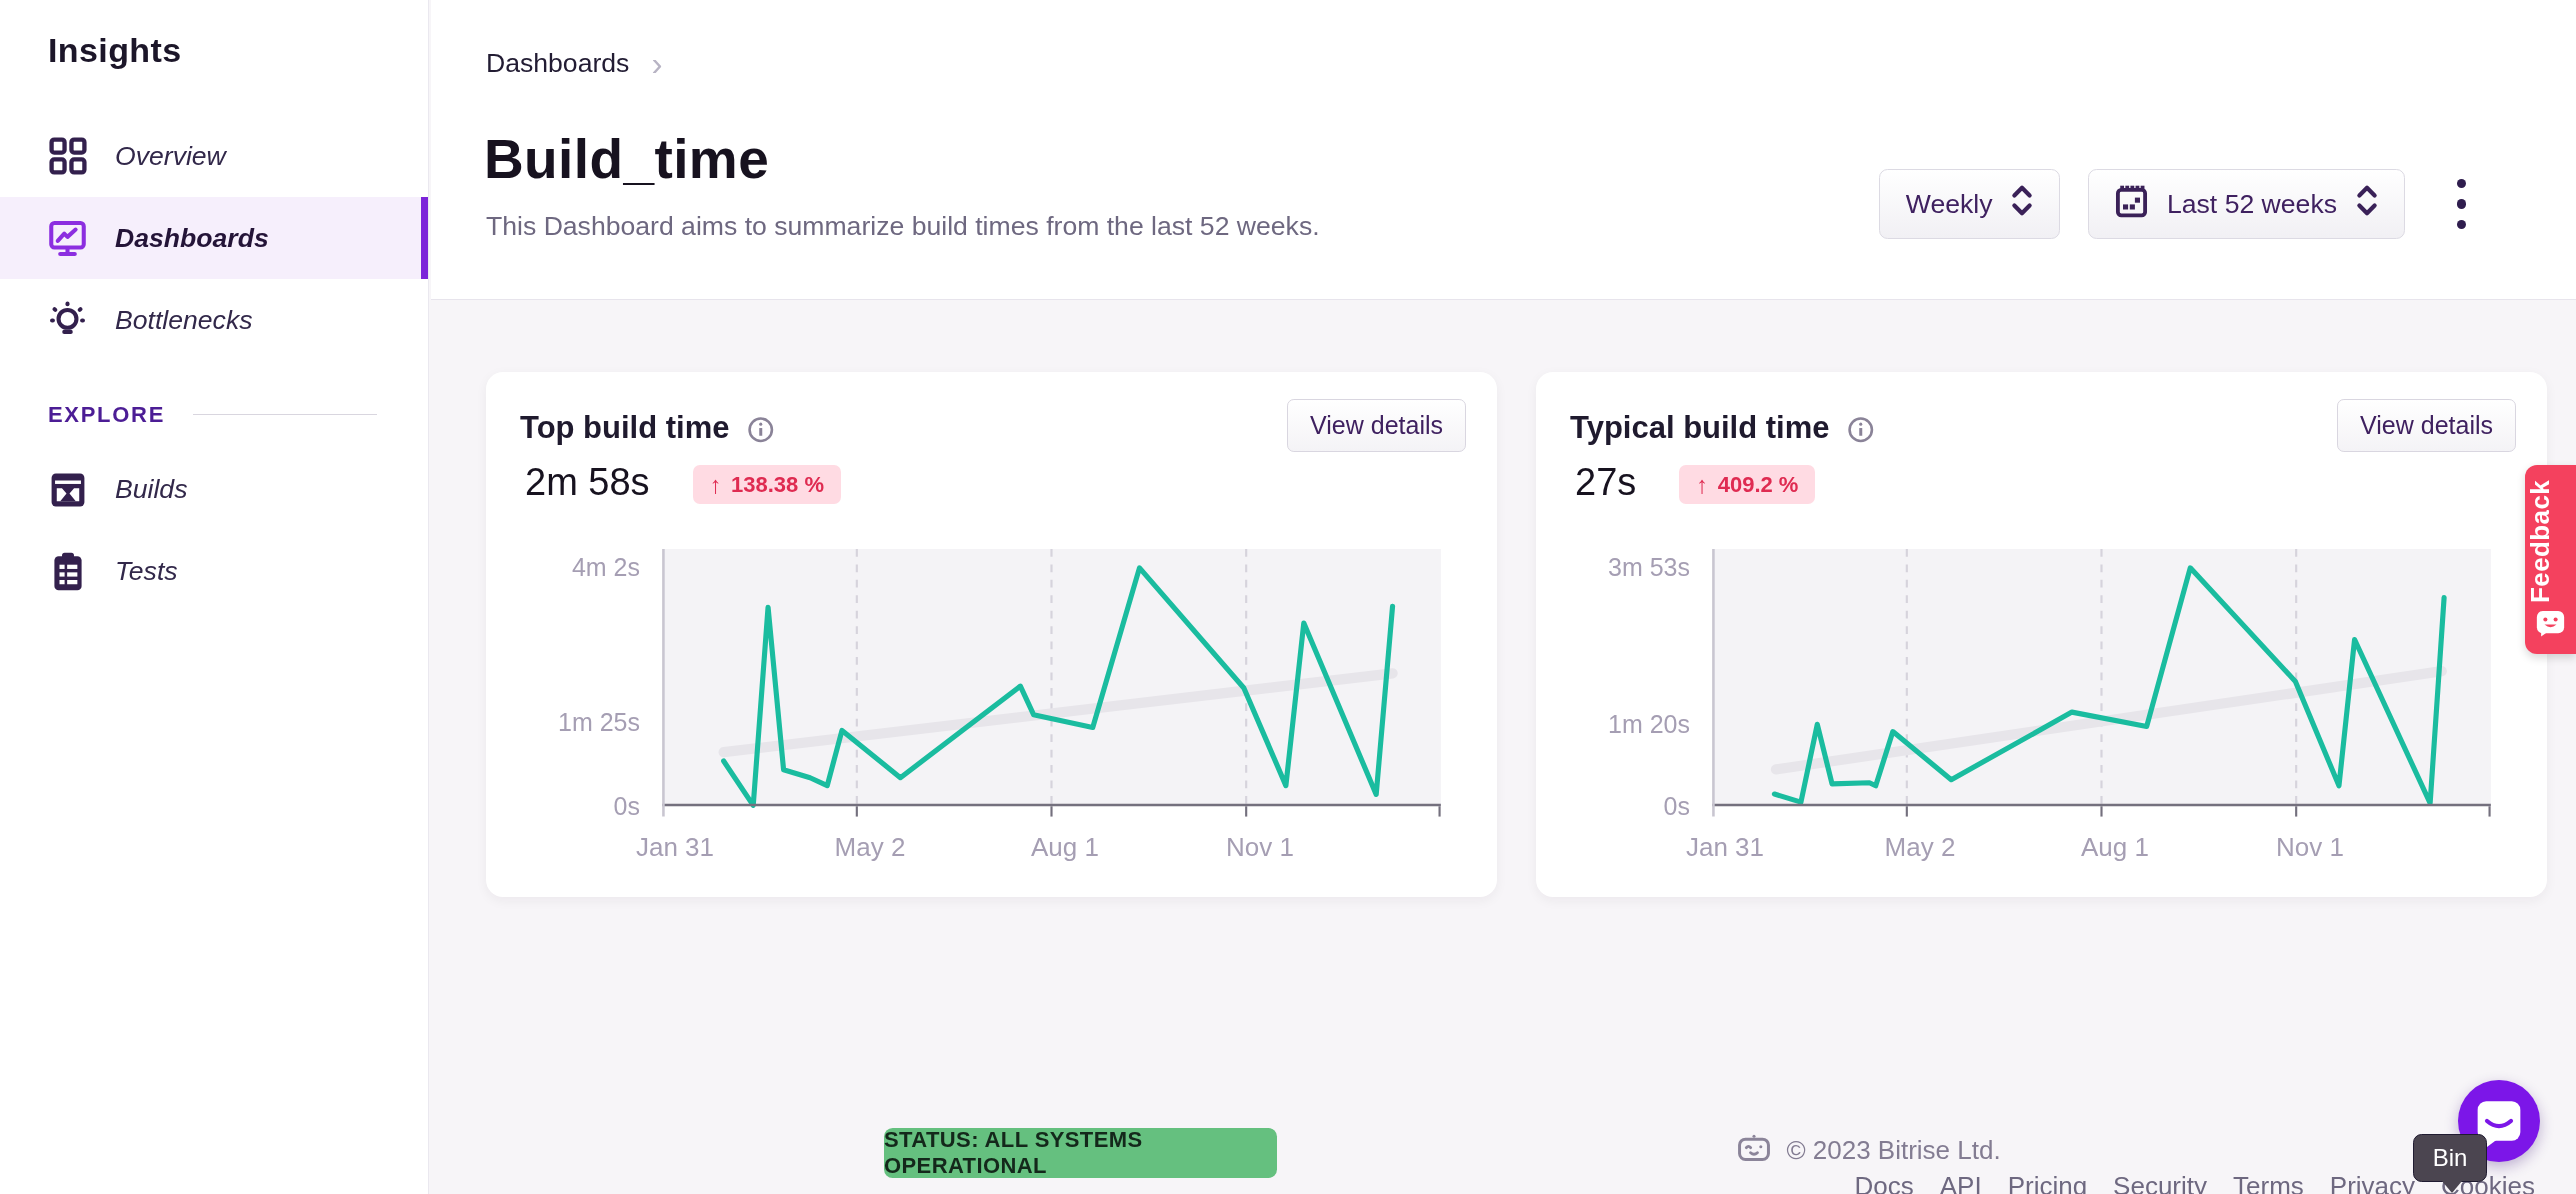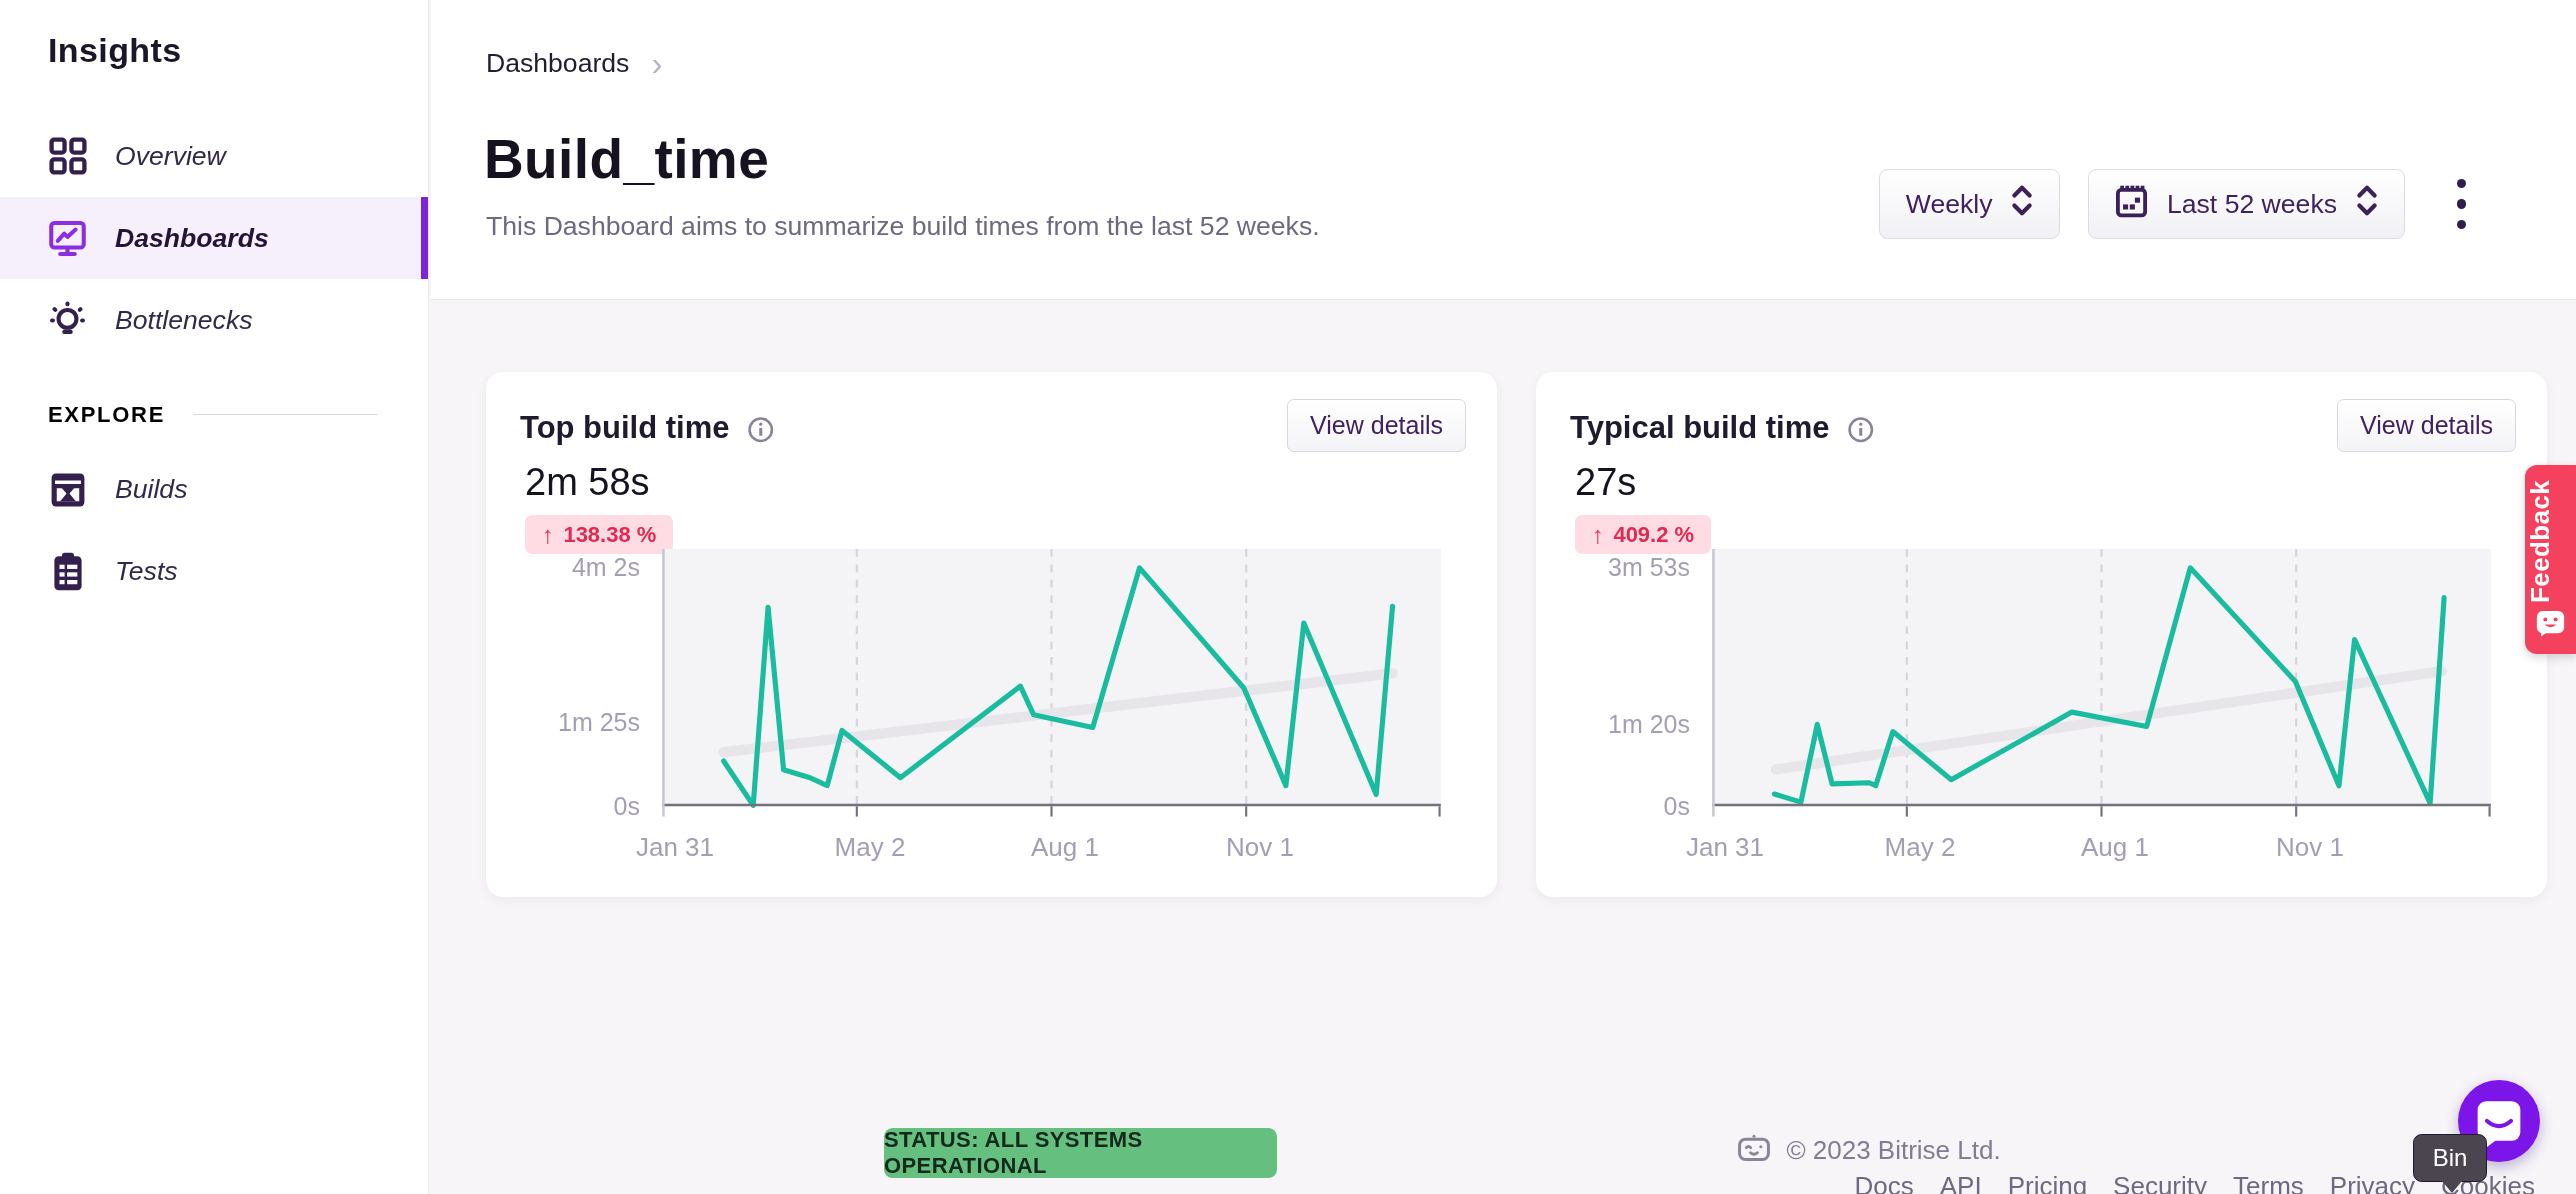--- a/index.html
+++ b/index.html
@@ -12,21 +12,21 @@
              background:#ffffff; border-right:1.7px solid #eae8ef; z-index:5; }
   .app-title { position:absolute; left:48px; top:31px; font-size:34px; font-weight:800; color:#1c1629; letter-spacing:0.4px; }
   .nav { position:absolute; top:115px; left:0; width:100%; }
   .nav-item { position:relative; height:82px; display:flex; align-items:center; cursor:pointer; }
   .nav-item .icon { position:absolute; left:48px; width:39px; height:39px; display:flex; align-items:center; justify-content:center; }
   .nav-item .lbl { position:absolute; left:115px; font-size:26.6px; color:#32284a;font-style:italic; }
   .nav-item.active { background:#f6effc; }
   .nav-item.active::after { content:""; position:absolute; right:0; top:0; width:6.9px; height:100%; background:#7c24d9; }
   .nav-item.active .lbl { font-weight:700; color:#241438; }
   .explore-head { margin-top:33px; height:41px; display:flex; align-items:center; }
-  .explore-lbl { margin-left:48px; font-size:22px; font-weight:700; letter-spacing:1.7px; color:#000000; }
+  .explore-lbl { margin-left:48px; font-size:22px; font-weight:700; letter-spacing:1.7px; color:#4c1d95; }
   .explore-rule { flex:1; height:1.7px; background:#d9d6df; margin-left:27.5px; margin-right:51px; }
   .explore-gap { height:13.7px; }
   .sidebar-footer { position:absolute; left:0; bottom:0; width:100%; height:70px; border-top:1.7px solid #e8e6ee;
                     display:flex; align-items:center; cursor:pointer; background:#fff; }
   .sidebar-footer .icon { position:absolute; left:48px; width:39px; height:34px; display:flex; align-items:center; }
   .sidebar-footer .lbl { position:absolute; left:115px; font-size:26.6px; color:#2c2344; }
 
   
   .main { position:absolute; left:431px; top:0; width:2145px; height:1194px; }
   .page-header { position:absolute; left:0; top:0; width:100%; height:300px; background:#ffffff; border-bottom:1.7px solid #e7e4ec; }
@@ -46,21 +46,21 @@
   
   .card { position:absolute; top:372px; width:1011px; height:525px; background:#ffffff; border-radius:17px;
           box-shadow:0 3.4px 12px rgba(32,27,49,0.05); }
   .card.c0 { left:55px; }
   .card.c1 { left:1105px; }
   .card-title-row { position:absolute; left:34px; top:38px; display:flex; align-items:flex-end; gap:17px; }
   .card-title { font-size:31px; font-weight:800; color:#1f1a2e; }
   .view-details { position:absolute; right:31px; top:26.6px; height:53px; padding:0 22px; display:flex; align-items:center;
                   border:1.7px solid #d9d6e0; border-radius:6.9px; background:linear-gradient(180deg,#ffffff,#f4f3f6);
                   color:#3f2160; font-size:25px; cursor:pointer; }
-  .value-row { position:absolute; left:39px; top:89px; display:flex; align-items:flex-start; gap:11px;flex-direction:column; }
+  .value-row { position:absolute; left:39px; top:89px; display:flex; align-items:flex-end; gap:43px; }
   .metric-value { font-size:38px; color:#17121f; }
   .delta-badge { display:inline-flex; align-items:center; gap:9.4px; height:39px; padding:0 17px;
                  background:#ffdbe3; border-radius:6.9px; color:#df2b51; font-size:22px; font-weight:700; }
   .delta-badge .arr { font-size:24px; font-weight:400; }
   .chart-area { position:absolute; left:0; top:177px; width:1011px; height:343px; }
   .plot { position:absolute; left:176px; top:0; }
   .ylab { position:absolute; width:154px; text-align:right; font-size:25px; color:#a59eb3; left:0; }
   .xlab { position:absolute; width:154px; text-align:center; font-size:26px; color:#a59eb3; top:283px; }
 
   

